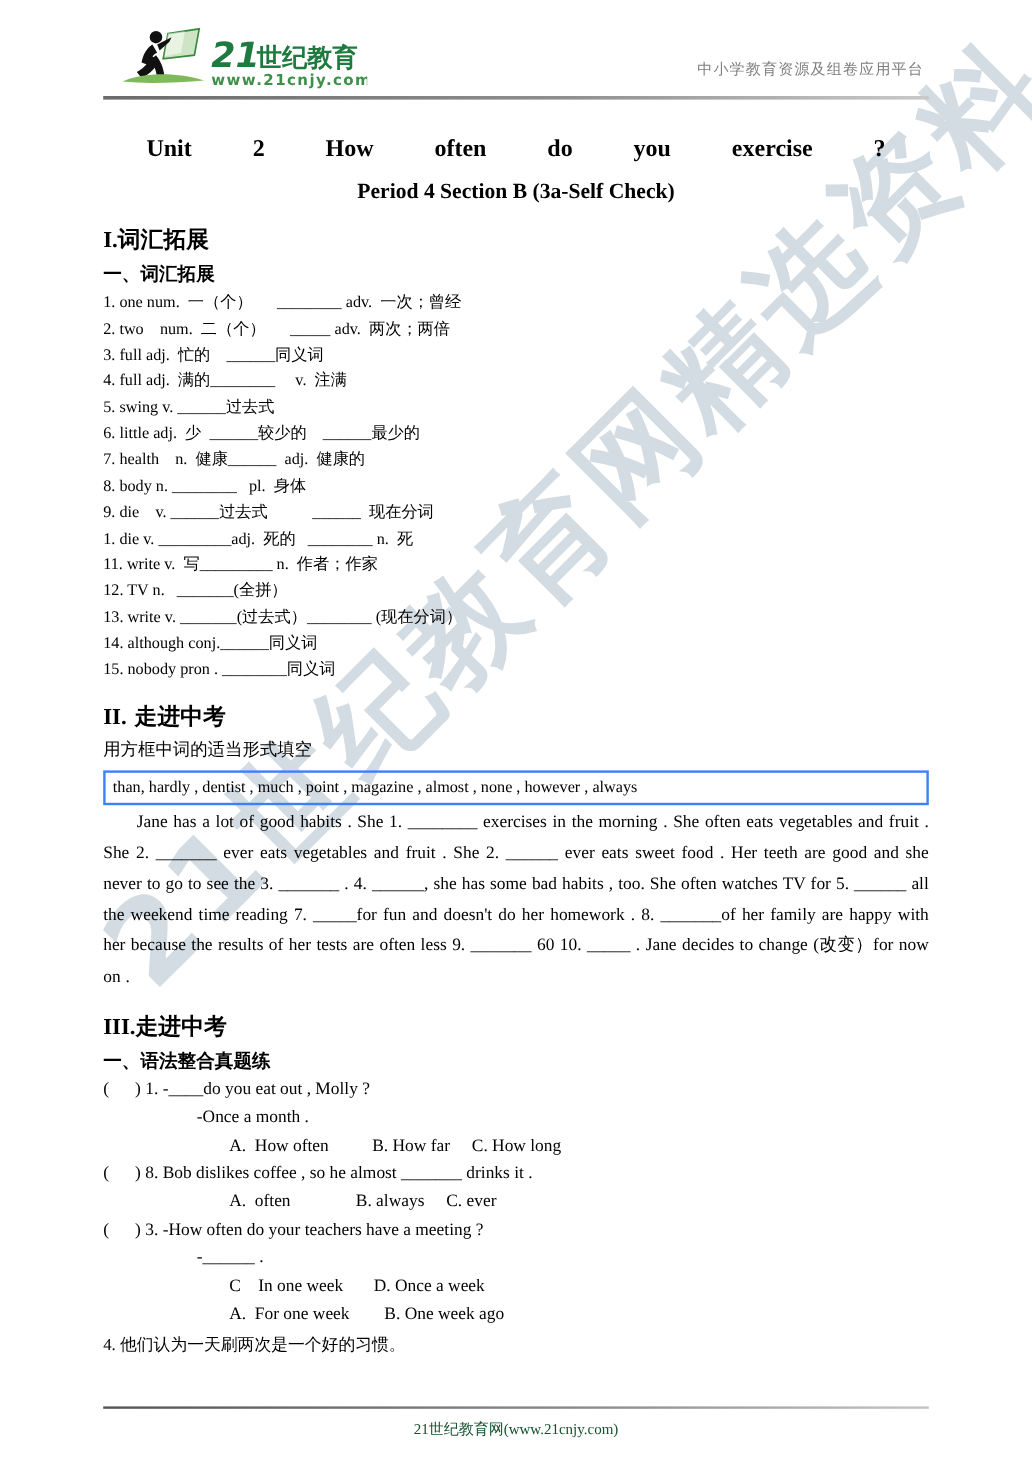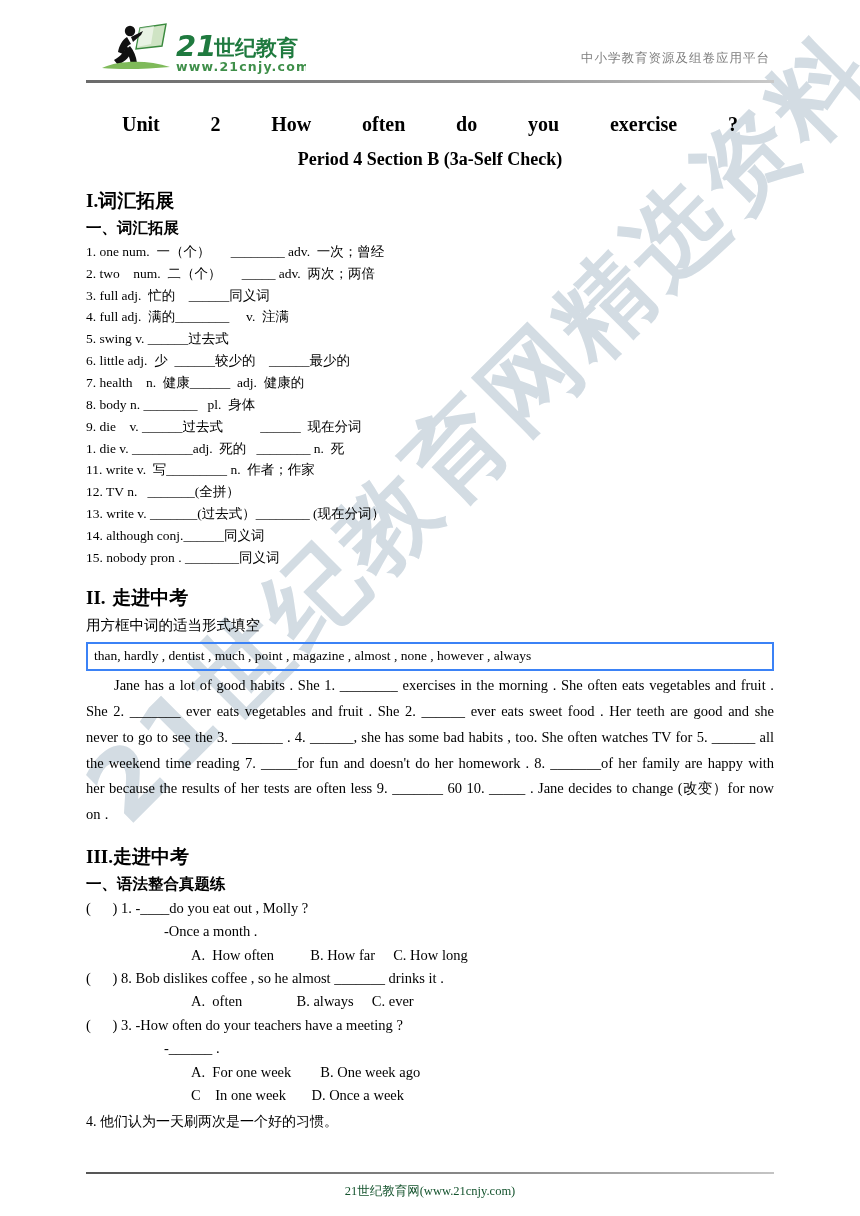--- a/index.html
+++ b/index.html
@@ -278,22 +278,22 @@
 
     <div class="q-line">(      ) 1. -____do you eat out , Molly ?</div>
     <div class="q-line" style="padding-left:78px">-Once a month .</div>
     <div class="q-opts" style="padding-left:105px">A.  How often          B. How far     C. How long</div>
 
     <div class="q-line">(      ) 8. Bob dislikes coffee , so he almost _______ drinks it .</div>
     <div class="q-opts" style="padding-left:105px">A.  often               B. always     C. ever</div>
 
     <div class="q-line">(      ) 3. -How often do your teachers have a meeting ?</div>
     <div class="q-line" style="padding-left:78px">-______ .</div>
+    <div class="q-opts" style="padding-left:105px">C    In one week       D. Once a week</div>
     <div class="q-opts" style="padding-left:105px">A.  For one week        B. One week ago</div>
-    <div class="q-opts" style="padding-left:105px">C    In one week       D. Once a week</div>
 
     <div class="q-cn">4. 他们认为一天刷两次是一个好的习惯。</div>
 
   </div>
 
   <div class="footer">
     <div class="footer-rule"></div>
     <div class="footer-text">21世纪教育网(www.21cnjy.com)</div>
   </div>
 

